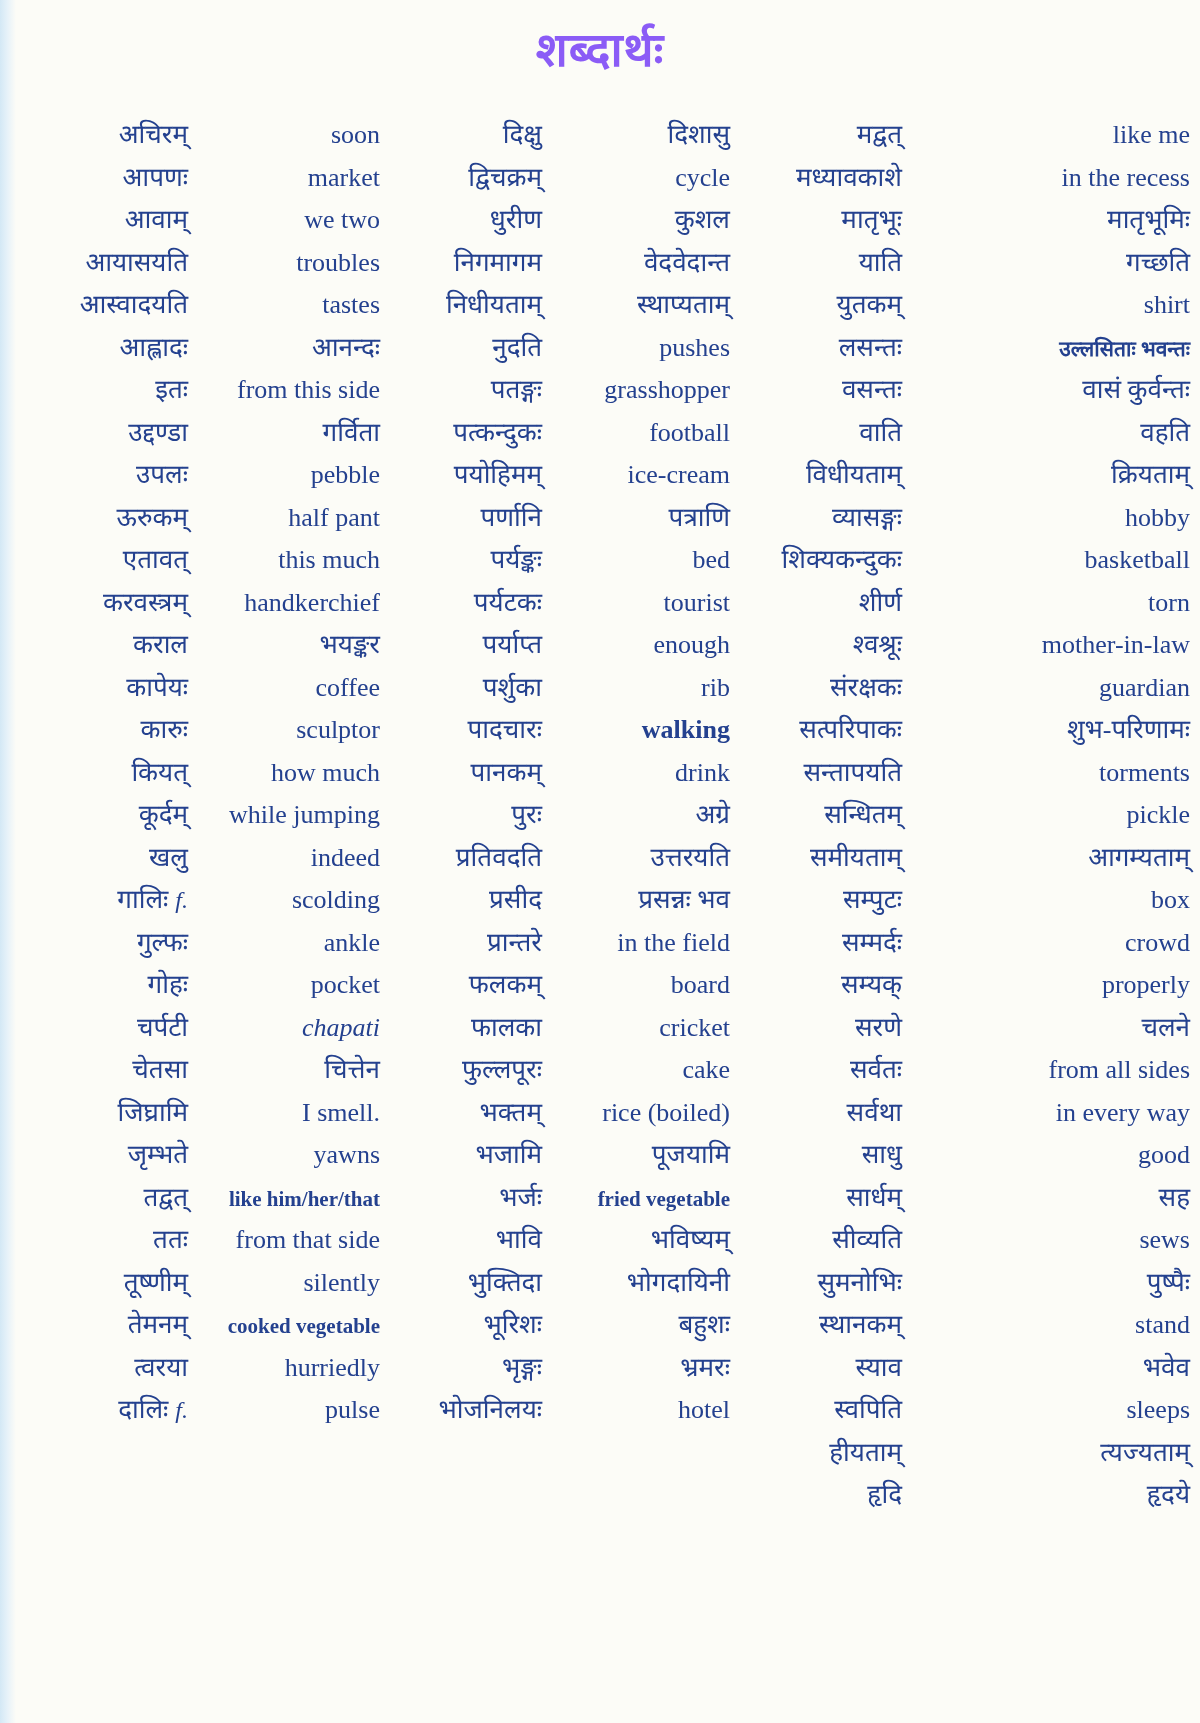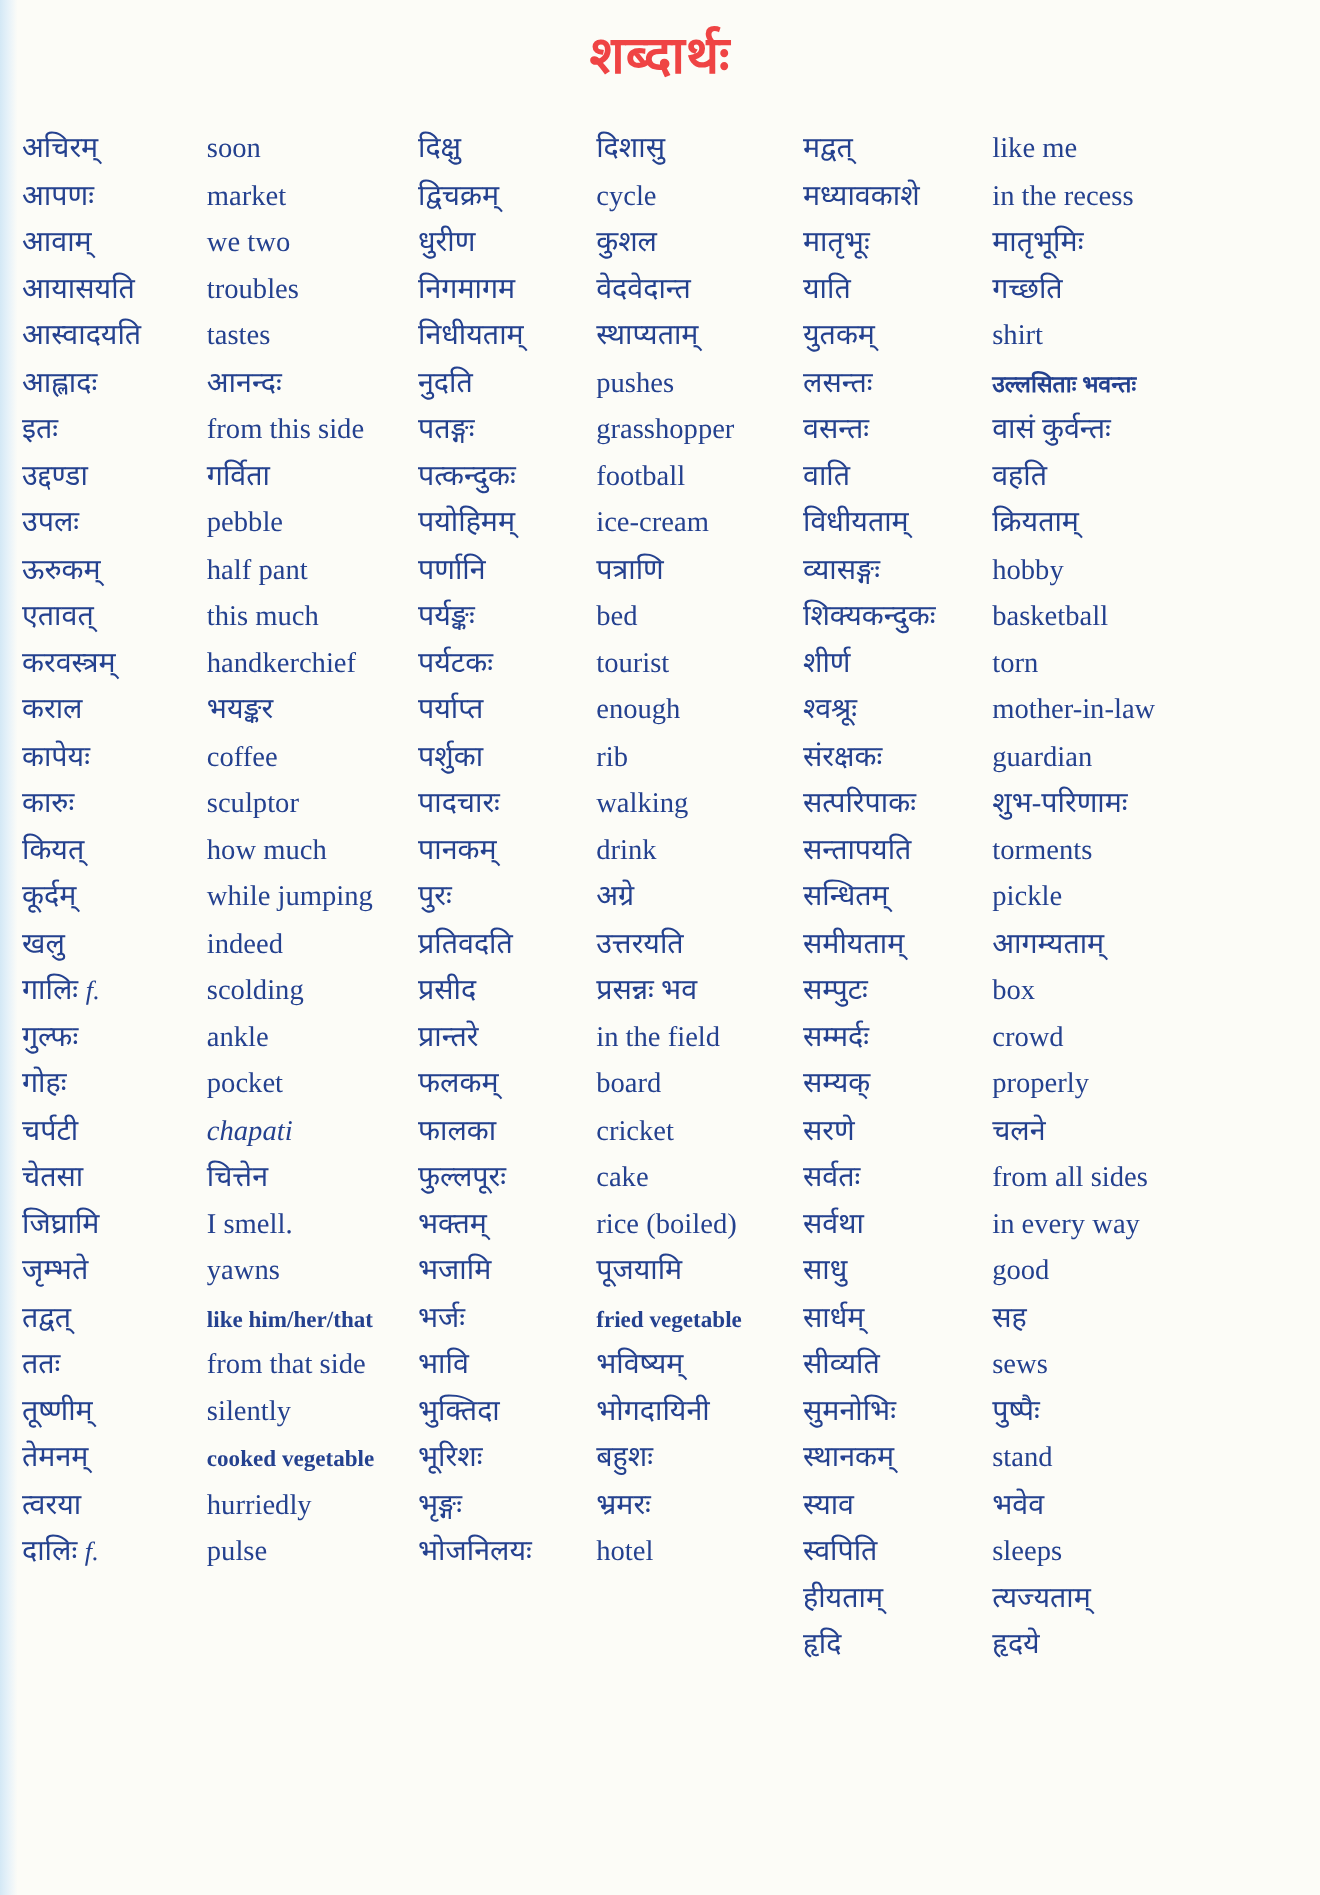--- a/index.html
+++ b/index.html
@@ -18,49 +18,50 @@
     position:absolute;left:0;top:0;bottom:0;width:16px;
     background:linear-gradient(90deg,#cfe6f5 0px,#e3f0f9 7px,rgba(227,240,249,0) 16px);
     opacity:.9;
   }
   .title{
     margin:16px 0 0 0;
     text-align:center;
     font-size:47px;
     font-weight:600;
     letter-spacing:1px;
-    color:#ef4444;
+    color:#8b5cf6;
   }
   .grid{
     display:flex;
     padding:34px 0 0 20px;
     box-sizing:border-box;
   }
   .pair{
     display:grid;
     grid-template-rows:repeat(33,42.5px);
     align-content:start;
+    text-align:right;
   }
   .pair .row{
     display:grid;
     align-items:baseline;
     line-height:42.5px;
   }
   .pair-a{width:360px;}
   .pair-a .row{grid-template-columns:168px 1fr;}
   .pair-b{width:350px;}
   .pair-b .row{grid-template-columns:162px 1fr;}
   .pair-c{width:460px;}
   .pair-c .row{grid-template-columns:172px 1fr;}
   .word,.meaning{
     font-size:26px;
     white-space:nowrap;
   }
   .small{font-size:21px;font-weight:bold;}
-  .bold{font-weight:normal;}
+  .bold{font-weight:bold;}
   .italic{font-style:italic;}
   .suffix{font-style:italic;margin-left:7px;font-size:24px;}
 </style>
 </head>
 <body>
 
 <div class="page">
   <div class="scan-edge"></div>
   <h1 class="title">शब्दार्थः</h1>
   <div class="grid">

